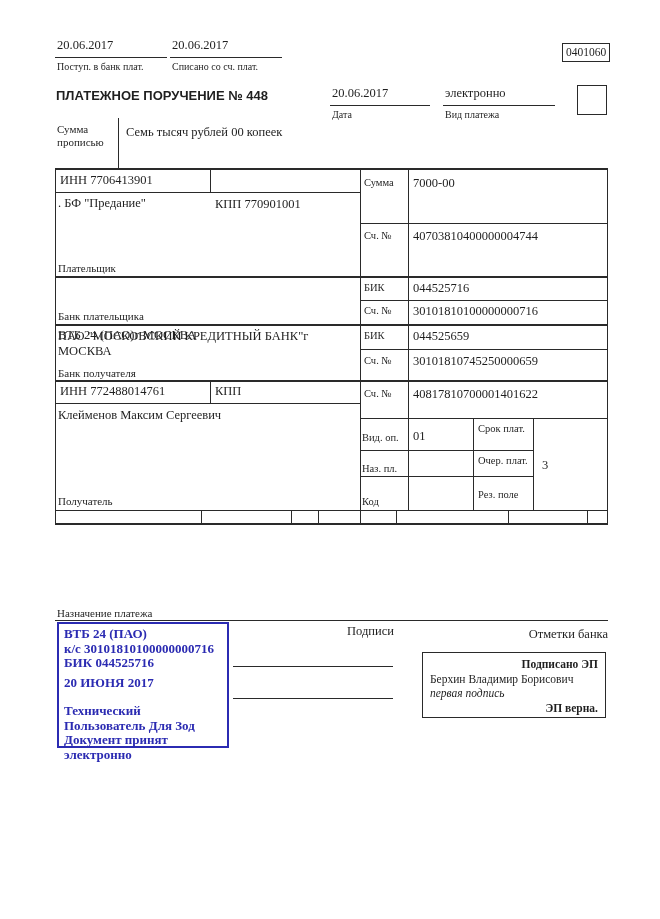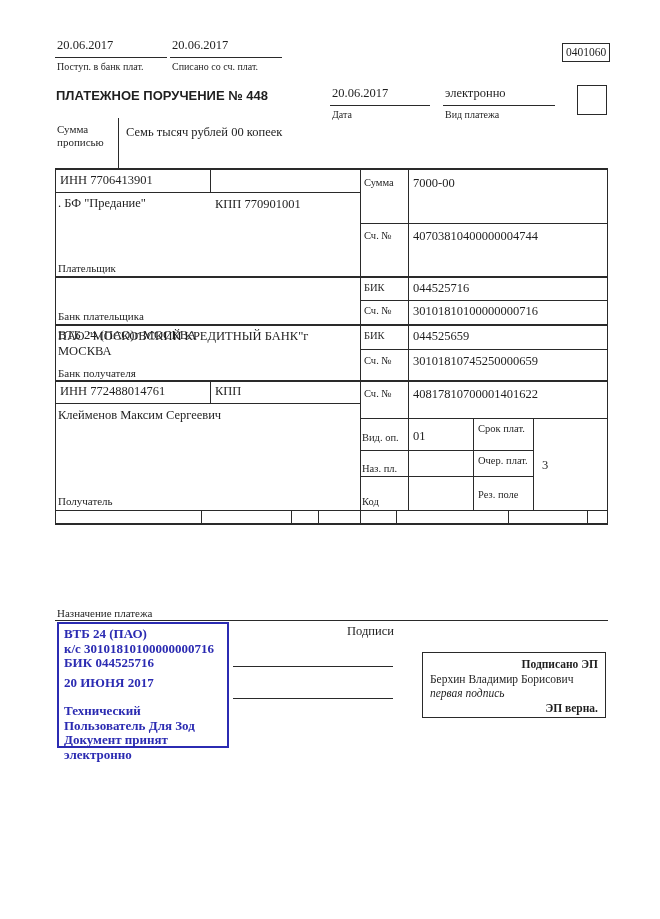--- a/index.html
+++ b/index.html
@@ -147,20 +147,21 @@
     <div>20 ИЮНЯ 2017</div>
     <div style="height:14px;"></div>
     <div>Технический Пользователь Для Зод</div>
     <div>Документ принят электронно</div>
   </div>
 
   <div class="abs val center" style="left:232px;top:624px;width:162px;">Подписи</div>
   <div class="hl" style="left:233px;top:666px;width:160px;"></div>
   <div class="hl" style="left:233px;top:698px;width:160px;"></div>
 
+  <div class="abs val center" style="left:395px;top:627px;width:213px;">Отметки банка</div>
   <div class="esign-box" style="left:422px;top:652px;width:184px;height:66px;">
     <div class="b center">Подписано ЭП</div>
     <div>Берхин Владимир Борисович</div>
     <div class="it">первая подпись</div>
     <div class="b center">ЭП верна.</div>
   </div>
 
 </div>
 
 </body></html>

